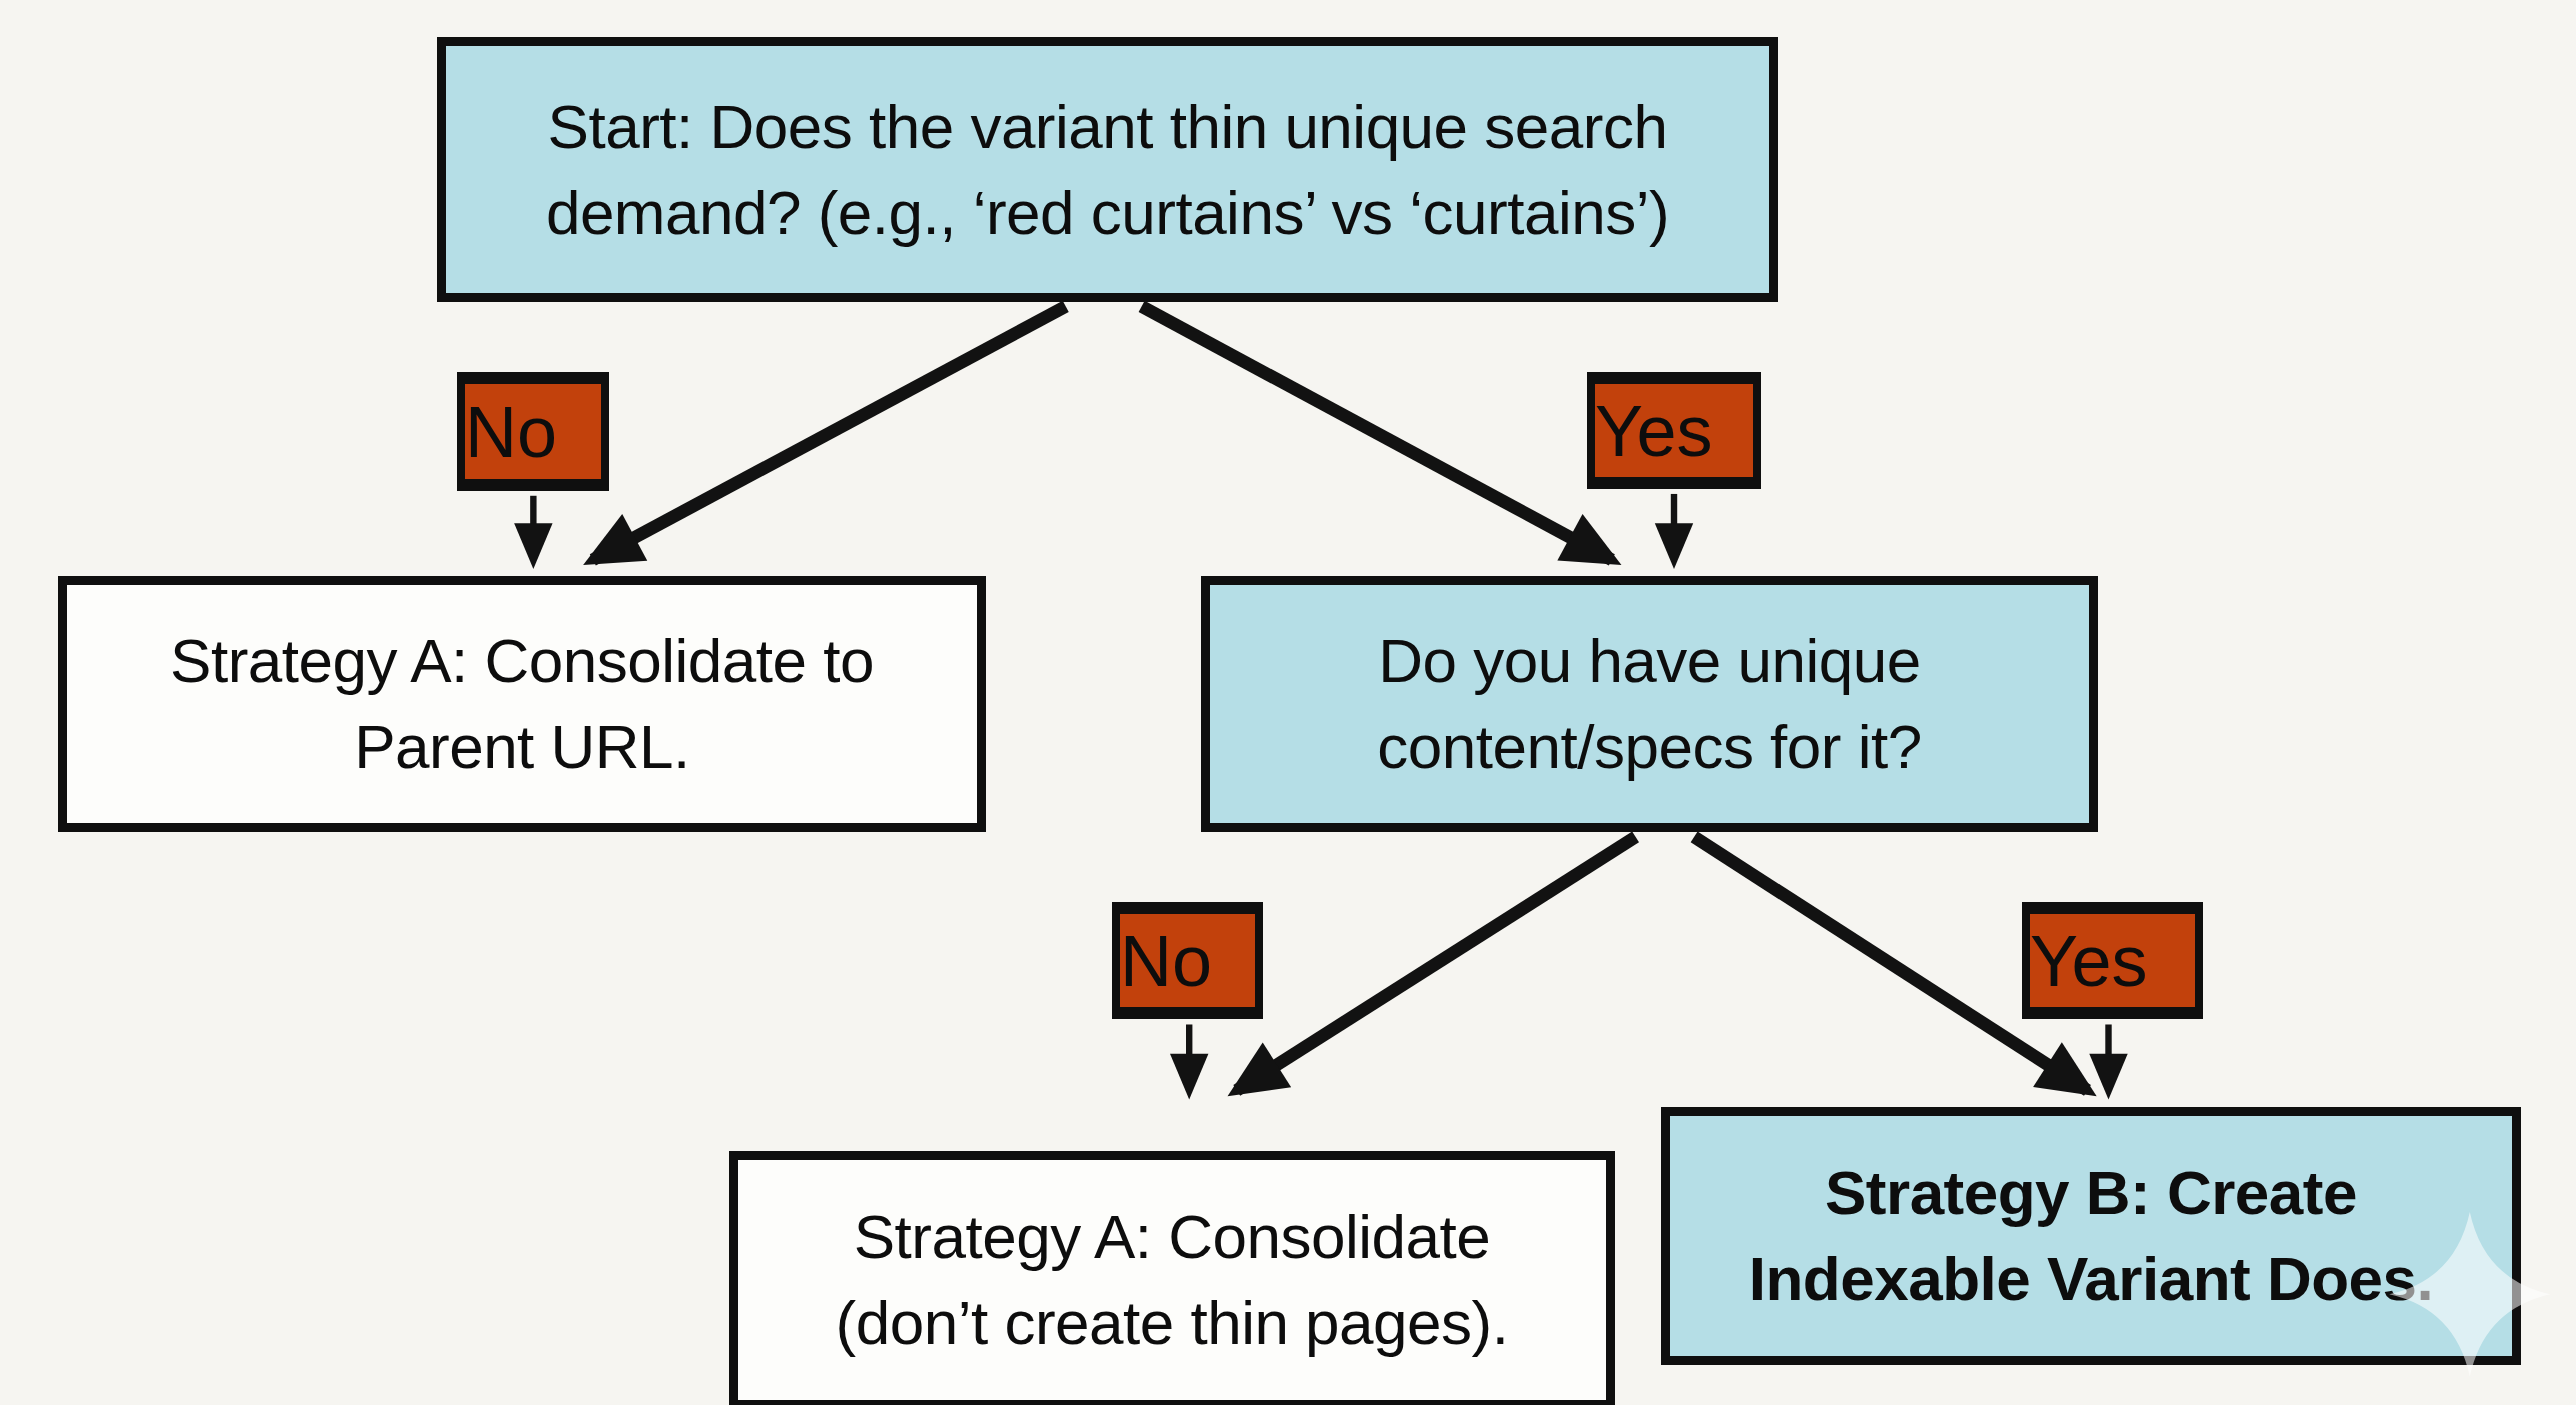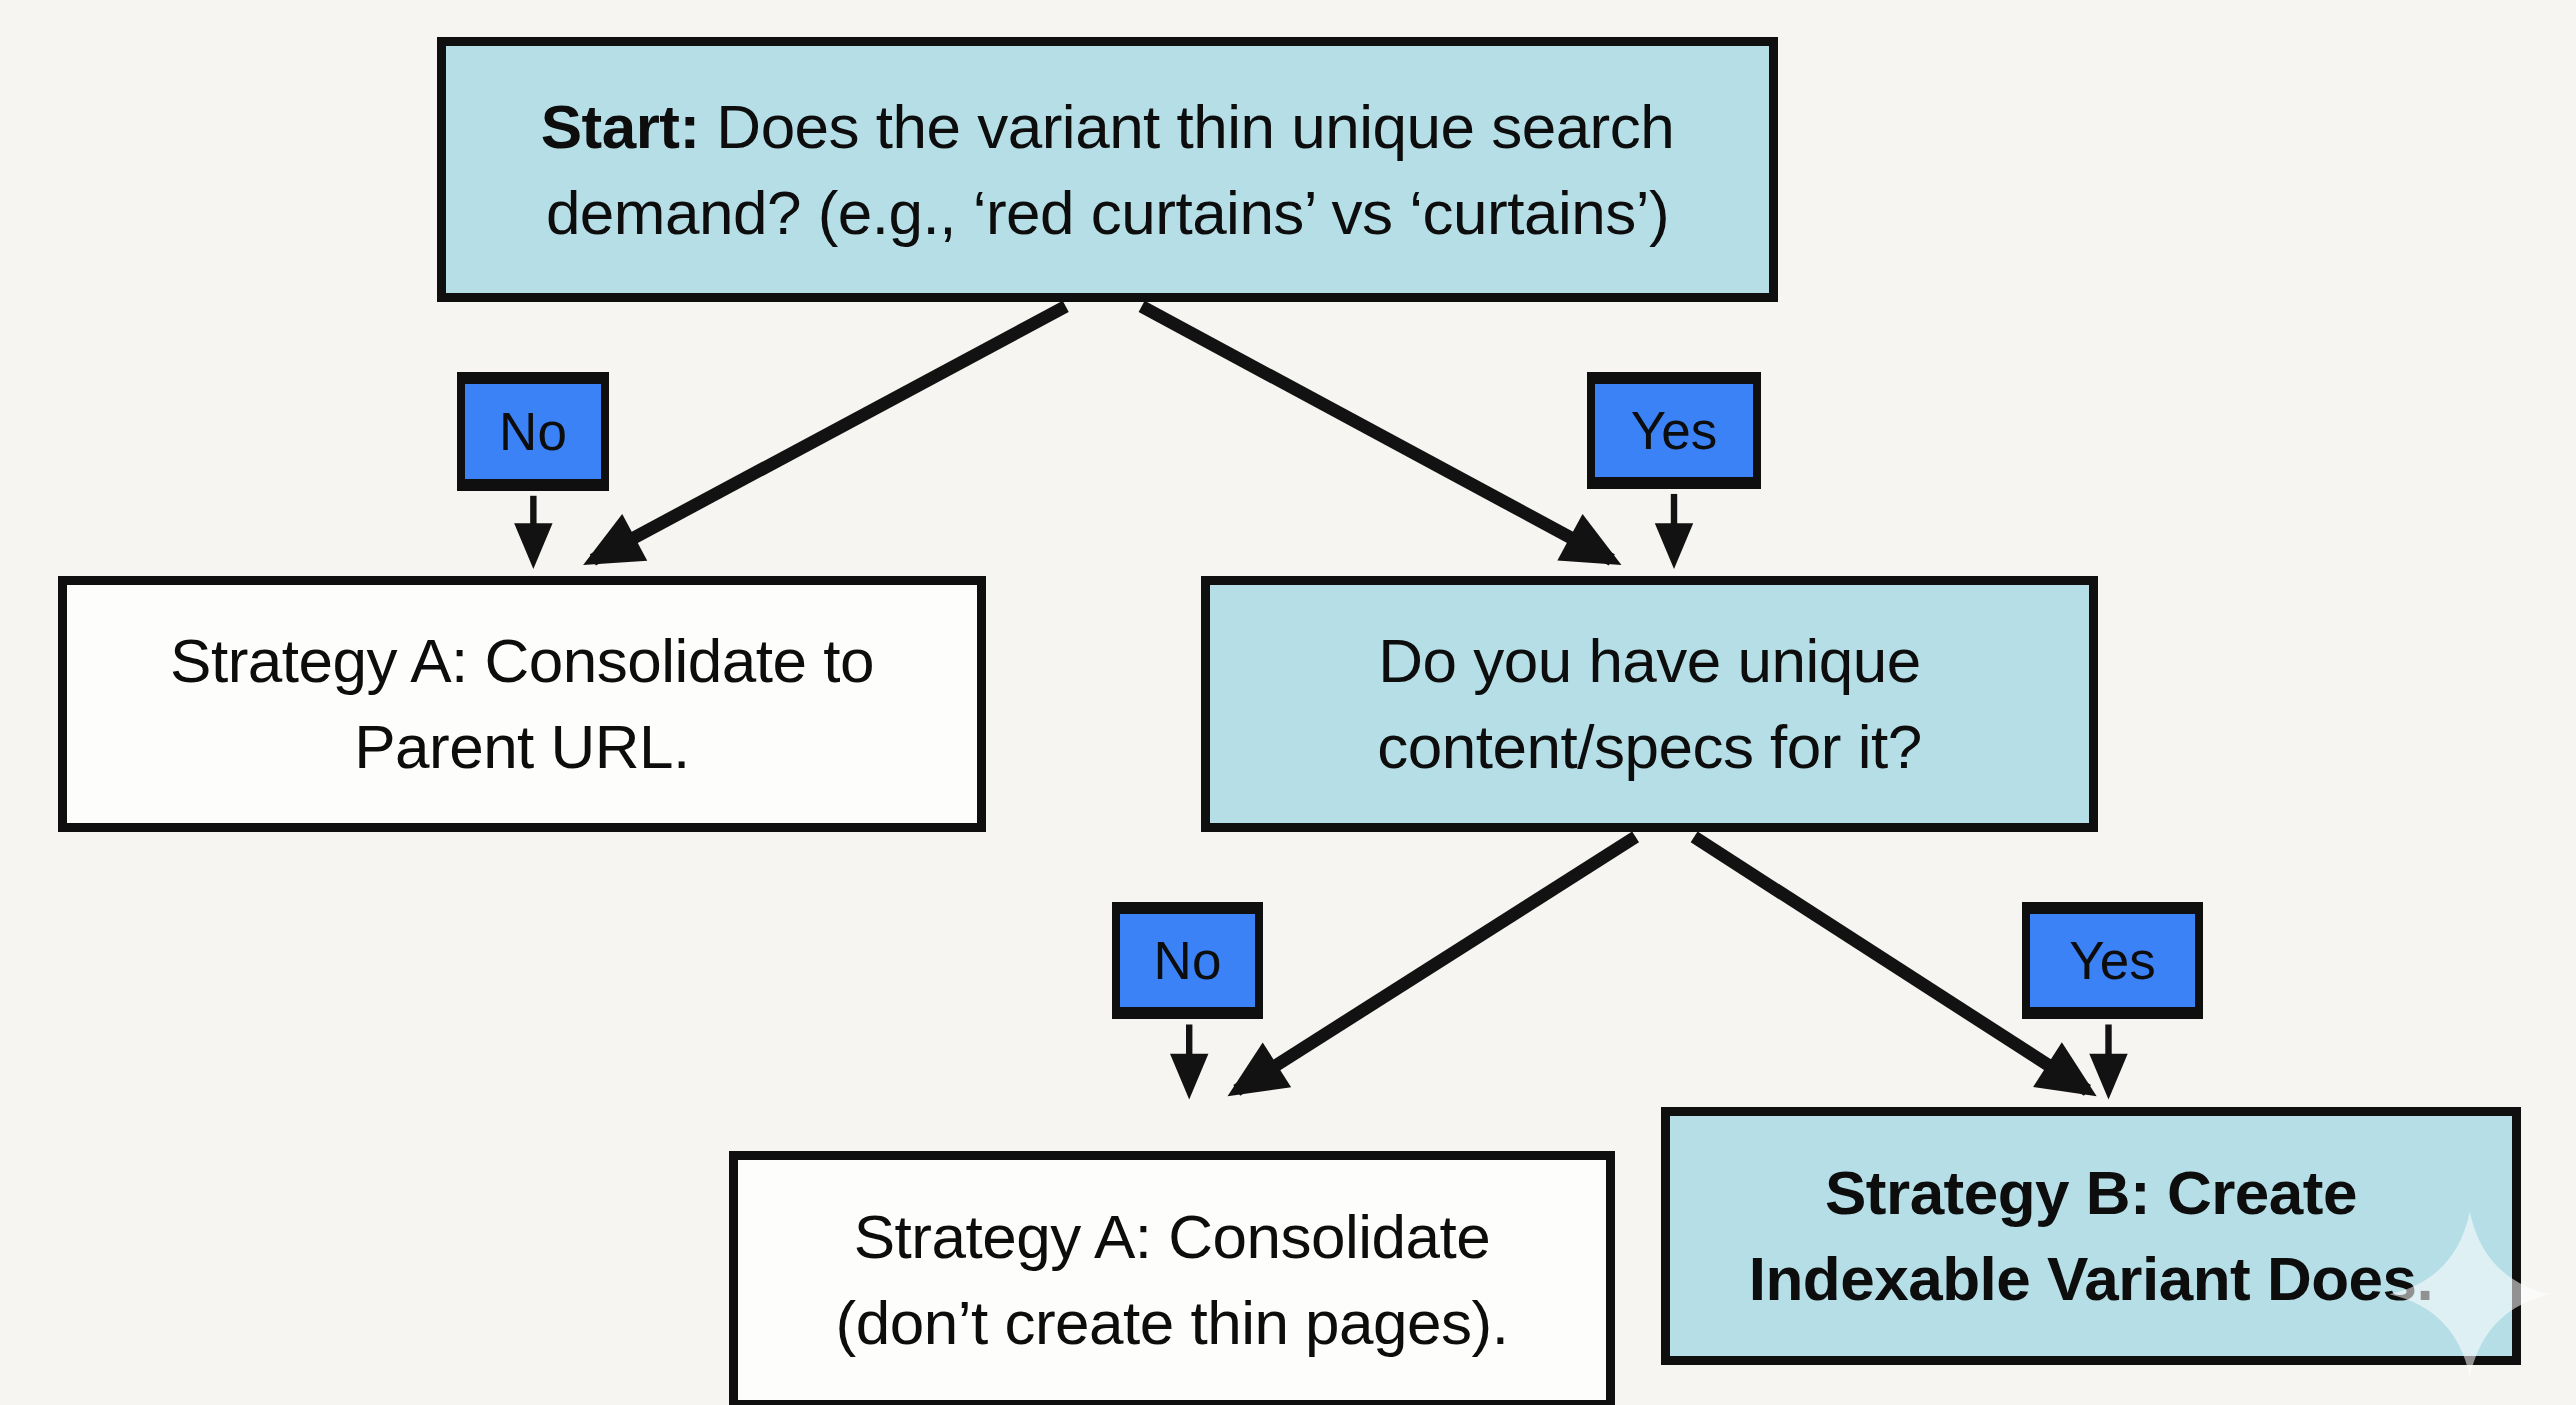--- a/index.html
+++ b/index.html
@@ -28,32 +28,32 @@
     white-space: pre-line;
     font-size: 62px;
     line-height: 86px;
     letter-spacing: -0.5px;
     padding: 0 27.4px;
     z-index: 1;
   }
   .node.blue { background: #b5dee6; }
   .node.white { background: #fdfdfb; }
   .node.bold { font-weight: 700; }
-  .node .prefix { font-weight: 700; }
+  .node .prefix { font-weight: 400; }
   .branch-label {
     position: absolute;
     box-sizing: border-box;
     border-style: solid;
     border-color: #0f0f0f;
     border-width: 12px 8.2px;
-    background: #3b82f6;
+    background: #c2410c;
     display: flex;
     align-items: center;
-    justify-content: center;
-    font-size: 53px;
+    justify-content: flex-start;
+    font-size: 72px;
     z-index: 3;
   }
   svg.edges {
     position: absolute;
     left: 0;
     top: 0;
     z-index: 2;
     pointer-events: none;
   }
 </style>

